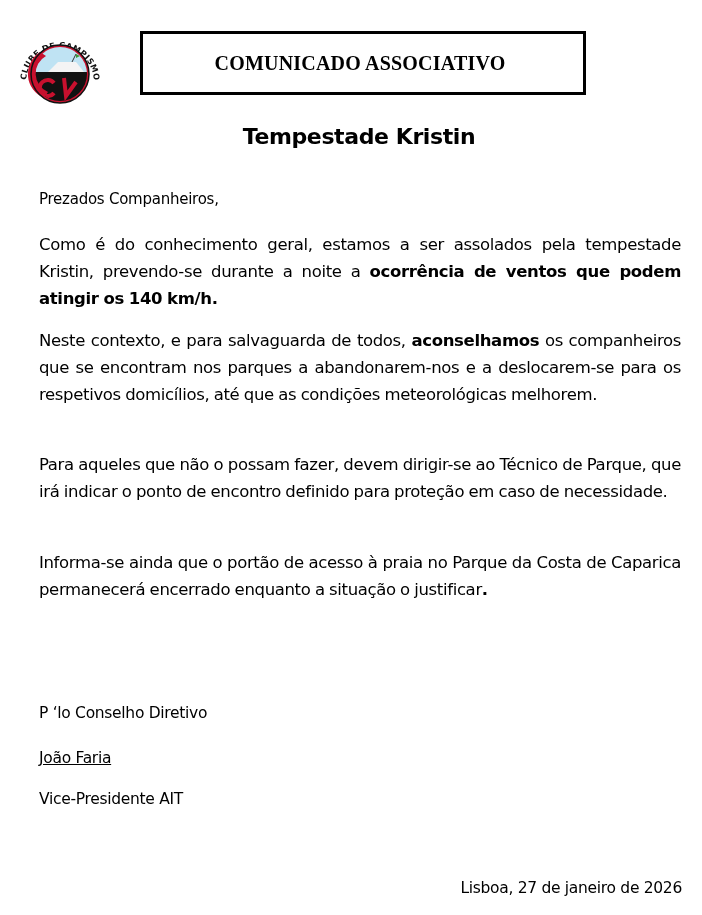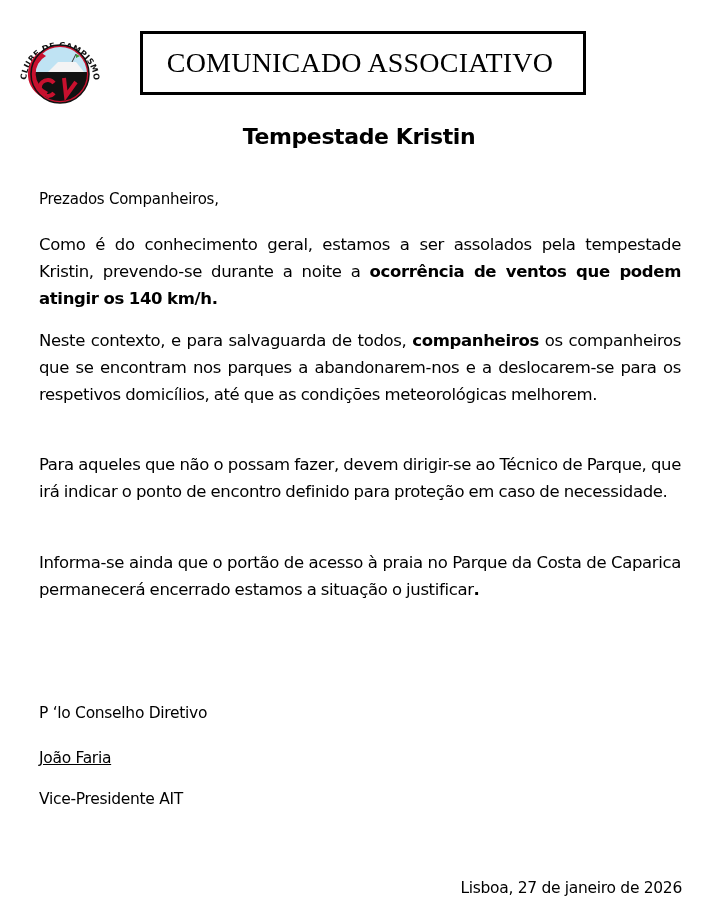--- a/index.html
+++ b/index.html
@@ -29,23 +29,24 @@
       width: 446px;
       height: 64px;
       border: 3px solid #000;
       box-sizing: border-box;
       display: flex;
       align-items: center;
       justify-content: center;
     }
     .header-box span {
       font-family: "Liberation Serif", "DejaVu Serif", serif;
-      font-size: 28px;
+      font-size: 20px;
       letter-spacing: 0.2px;
       margin-left: -6px;
+      font-weight: bold;
     }
     .title {
       position: absolute;
       left: 0;
       top: 124px;
       width: 718px;
       text-align: center;
       font-weight: bold;
       font-size: 22px;
       letter-spacing: -0.4px;
@@ -118,28 +119,28 @@
 
 <div class="title">Tempestade Kristin</div>
 
 <div class="body-text" style="top:186px;">Prezados Companheiros,</div>
 
 <div class="para" style="top:231px;">
   <span>Como é do conhecimento geral, estamos a ser assolados pela tempestade Kristin, prevendo-se durante a noite a </span><b>ocorrência de ventos que podem atingir os 140 km/h.</b>
 </div>
 
 <div class="para" style="top:327px;">
-  <span>Neste contexto, e para salvaguarda de todos, </span><b>companheiros</b><span> os companheiros que se encontram nos parques a abandonarem-nos e a deslocarem-se para os respetivos domicílios, até que as condições meteorológicas melhorem.</span>
+  <span>Neste contexto, e para salvaguarda de todos, </span><b>aconselhamos</b><span> os companheiros que se encontram nos parques a abandonarem-nos e a deslocarem-se para os respetivos domicílios, até que as condições meteorológicas melhorem.</span>
 </div>
 
 <div class="para" style="top:451px;">
   <span>Para aqueles que não o possam fazer, devem dirigir-se ao Técnico de Parque, que irá indicar o ponto de encontro definido para proteção em caso de necessidade.</span>
 </div>
 
 <div class="para" style="top:549px;">
-  <span>Informa-se ainda que o portão de acesso à praia no Parque da Costa de Caparica permanecerá encerrado estamos a situação o justificar</span><b>.</b>
+  <span>Informa-se ainda que o portão de acesso à praia no Parque da Costa de Caparica permanecerá encerrado enquanto a situação o justificar</span><b>.</b>
 </div>
 
 <div class="sig" style="top:704px;">P ‘lo Conselho Diretivo</div>
 <div class="sig" style="top:749px;text-decoration:underline;">João Faria</div>
 <div class="sig" style="top:790px;">Vice-Presidente AIT</div>
 
 <div class="date">Lisboa, 27 de janeiro de 2026</div>
 
 </body></html>

